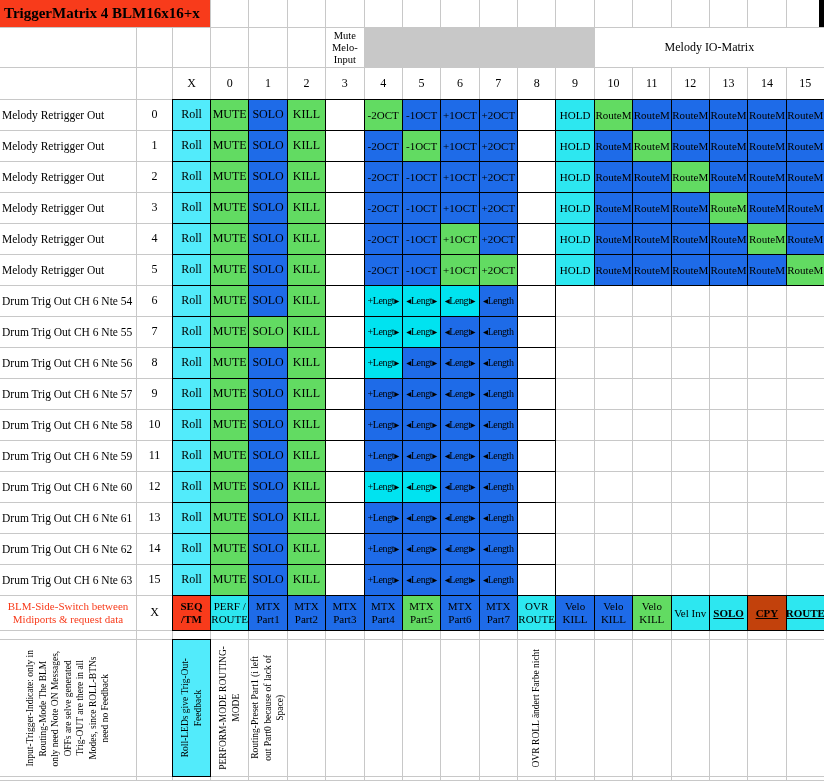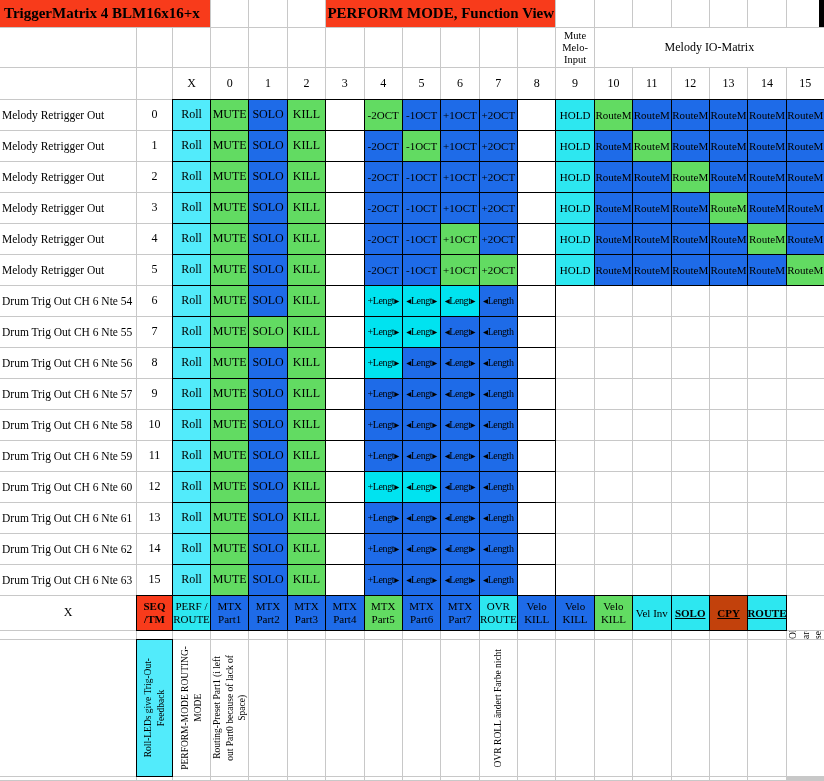--- a/index.html
+++ b/index.html
@@ -32,21 +32,20 @@
 </style>
 </head>
 <body>
 
 <div class="sheet">
   <div class="grid">
       <div class="cell banner left" style="grid-column: 1 / 4; background: rgb(248, 59, 27);">TriggerMatrix 4 BLM16x16+x</div>
       <div class="cell"></div>
       <div class="cell"></div>
       <div class="cell"></div>
-      <div class="cell banner" style="grid-column: 7 / 13; background: rgb(248, 59, 27);">PERFORM MODE,   Function View</div>
       <div class="cell"></div>
       <div class="cell"></div>
       <div class="cell"></div>
       <div class="cell"></div>
       <div class="cell"></div>
       <div class="cell"></div>
       <div class="cell"></div>
       <div class="cell"></div>
       <div class="cell"></div>
       <div class="cell"></div>
@@ -379,20 +378,22 @@
       <div class="cell dk xs" style="background: rgb(30, 107, 232);">◂Lengt▸</div>
       <div class="cell dk xs" style="background: rgb(30, 107, 232);">◂Length</div>
       <div class="cell dk"></div>
       <div class="cell"></div>
       <div class="cell"></div>
       <div class="cell"></div>
       <div class="cell"></div>
       <div class="cell"></div>
       <div class="cell"></div>
       <div class="cell"></div>
+      <div class="cell ctl-label" style="color: rgb(248, 59, 27);">BLM-Side-Switch between
+Midiports &amp; request data</div>
       <div class="cell colh">X</div>
       <div class="cell ctl dk b" style="background: rgb(248, 59, 27);">SEQ
 /TM</div>
       <div class="cell ctl dk" style="background: rgb(45, 231, 240);">PERF /
 ROUTE</div>
       <div class="cell ctl dk" style="background: rgb(30, 107, 232);">MTX
 Part1</div>
       <div class="cell ctl dk" style="background: rgb(30, 107, 232);">MTX
 Part2</div>
       <div class="cell ctl dk" style="background: rgb(30, 107, 232);">MTX

